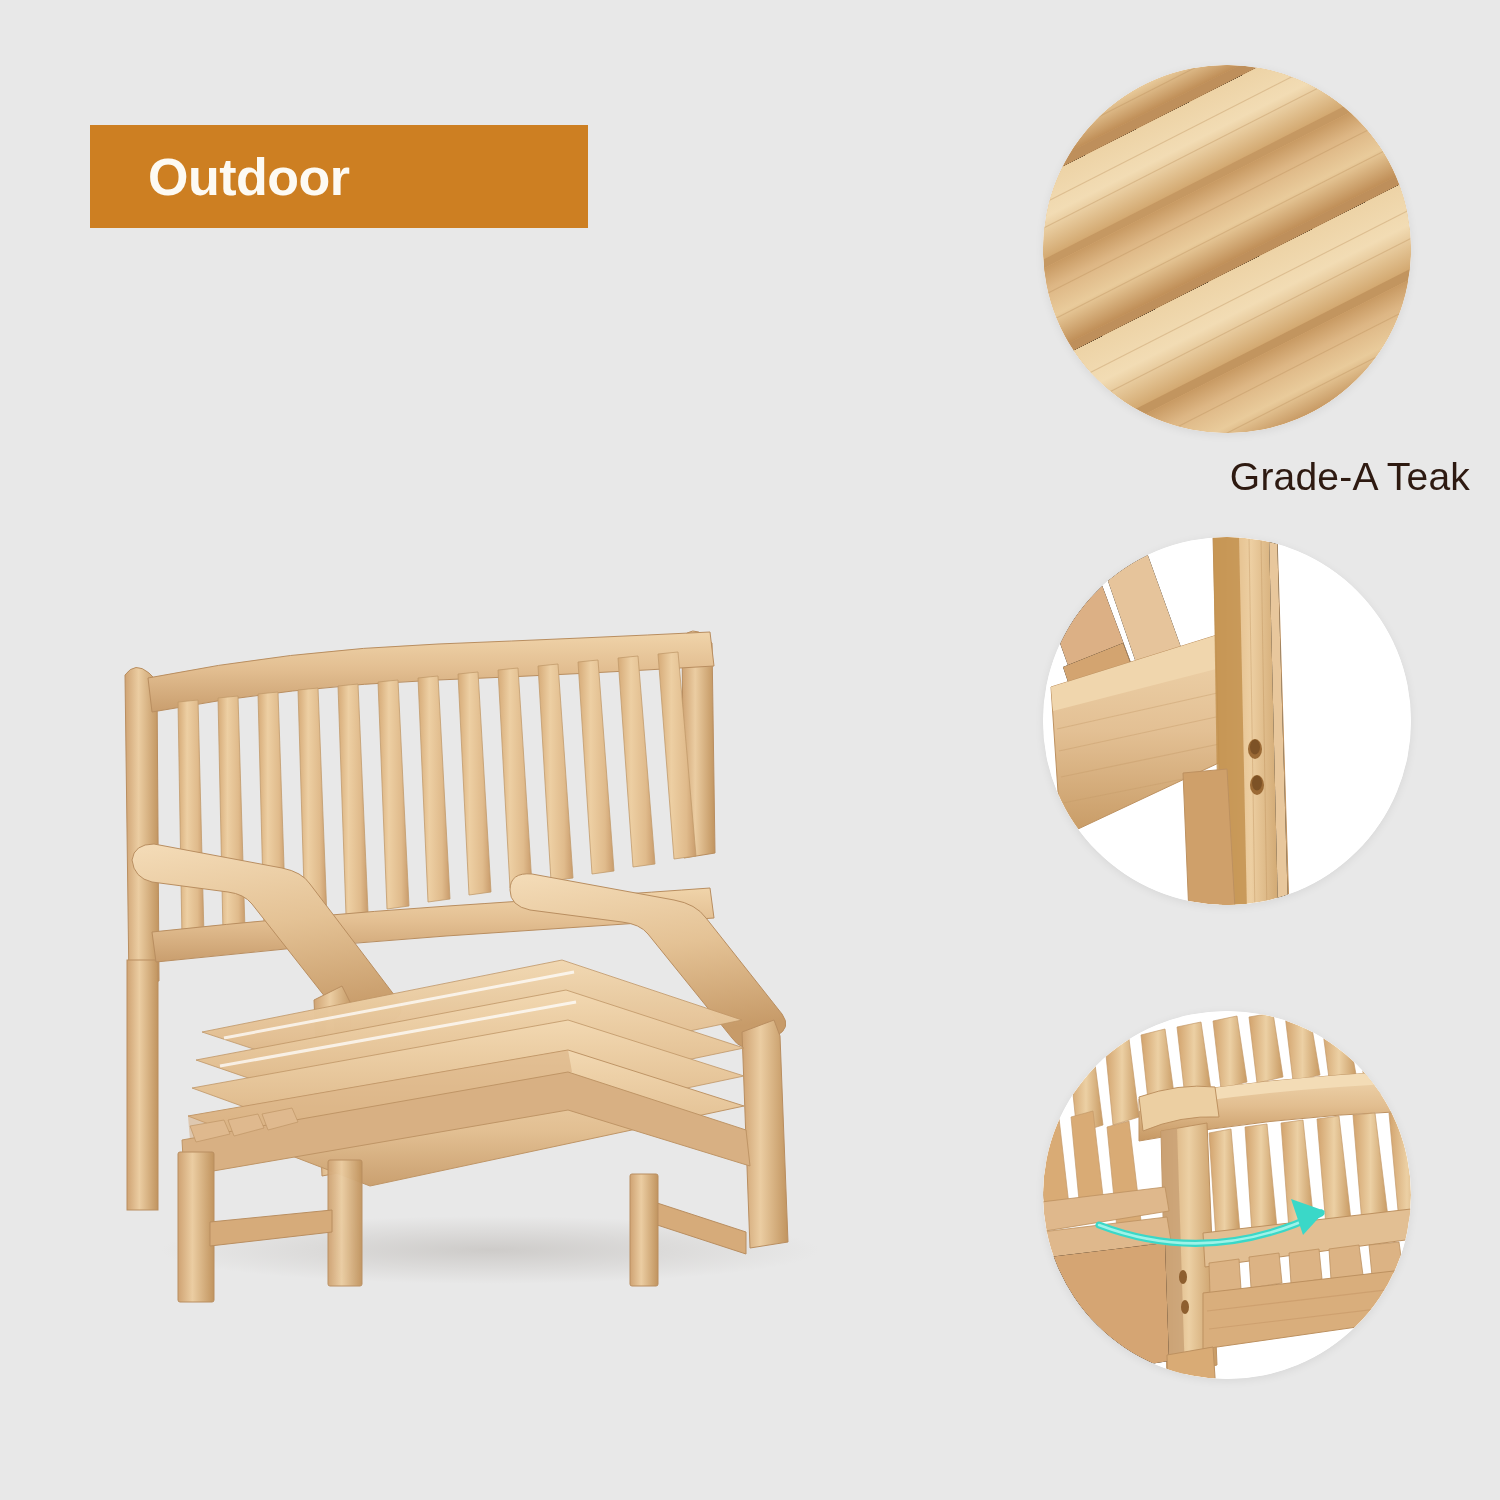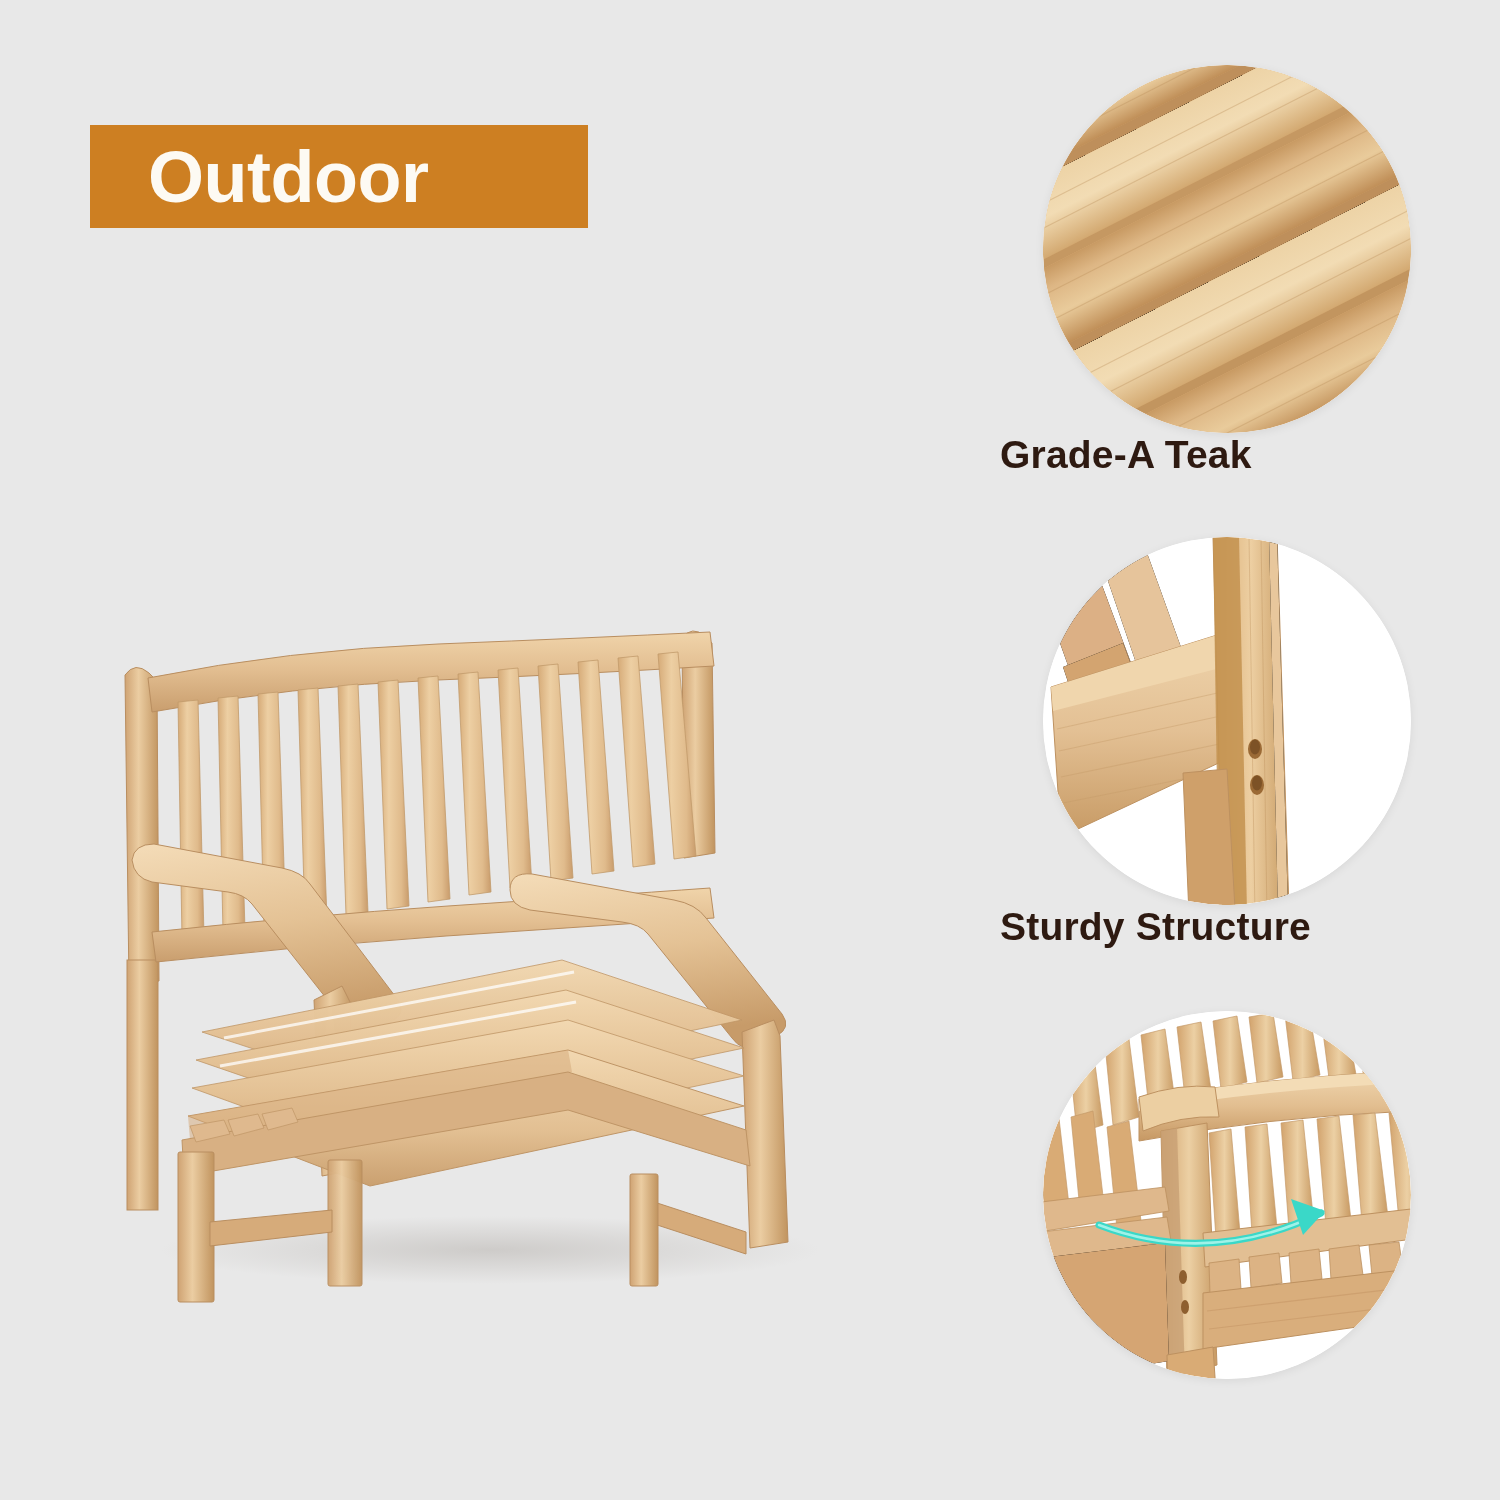--- a/index.html
+++ b/index.html
@@ -20,21 +20,21 @@
     display:flex;
     align-items:center;
     color:#fdfaf3;
     white-space:nowrap;
     font-weight:700;
     letter-spacing:-0.5px;
   }
   #banner-outdoor {
     left:90px; top:125px; width:498px; height:103px;
     background:#cd7f22;
-    font-size:72px;
+    font-size:52px;
     padding-left:58px;
   }
   #banner-garden-bench {
     left:93px; top:258px; width:765px; height:105px;
     background:#2b1409;
     font-size:72px;
     padding-left:57px;
   }
 
   
@@ -56,26 +56,26 @@
     position:relative;
     width:368px; height:368px;
     margin-left:43px;
     border-radius:50%;
     overflow:hidden;
     background:#fff;
     box-shadow:0 2px 10px rgba(0,0,0,0.07);
   }
   .feature-circle svg { width:100%; height:100%; display:block; }
   .feature-label {
+    margin-top:22px;
     width:470px;
-    text-align:left;
+    text-align:right;
     font-size:39px;
     color:#2e1a11;
     letter-spacing:0.2px;
-    font-weight:bold;
   }
   #feature-1 { top:65px; }
   #feature-2 { top:537px; }
   #feature-3 { top:1011px; }
 
   
 </style>
 </head>
 <body>
 
@@ -314,21 +314,20 @@
 
           <ellipse cx="212" cy="212" rx="7" ry="10" fill="#9b6a35"></ellipse>
           <ellipse cx="212" cy="210" rx="5" ry="7.5" fill="#7d5226"></ellipse>
           <ellipse cx="214" cy="248" rx="7" ry="10" fill="#9b6a35"></ellipse>
           <ellipse cx="214" cy="246" rx="5" ry="7.5" fill="#7d5226"></ellipse>
 
           <path d="M140,236 l44,-4 l8,140 l-46,6 z" fill="#cfa06a" stroke="#bd9160" stroke-width="1"></path>
         </g>
       </svg>
     </div>
-    <div class="feature-label">Sturdy Structure</div>
   </div>
 
   <div class="feature" id="feature-3">
     <div class="feature-circle">
       <svg viewBox="0 0 368 368" xmlns="http://www.w3.org/2000/svg">
         <defs>
           <linearGradient id="s3" x1="0" y1="0" x2="1" y2="0">
             <stop offset="0" stop-color="#d2a36d"></stop>
             <stop offset="0.5" stop-color="#ecd0a4"></stop>
             <stop offset="1" stop-color="#c89a63"></stop>

